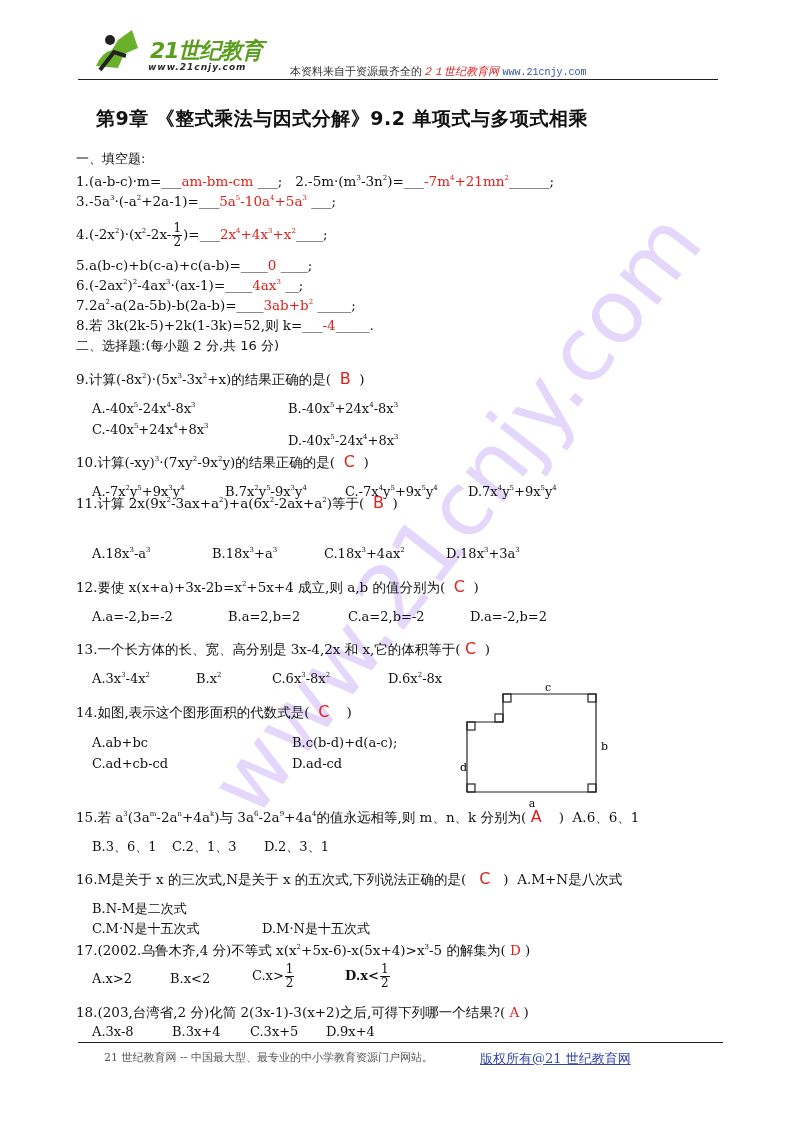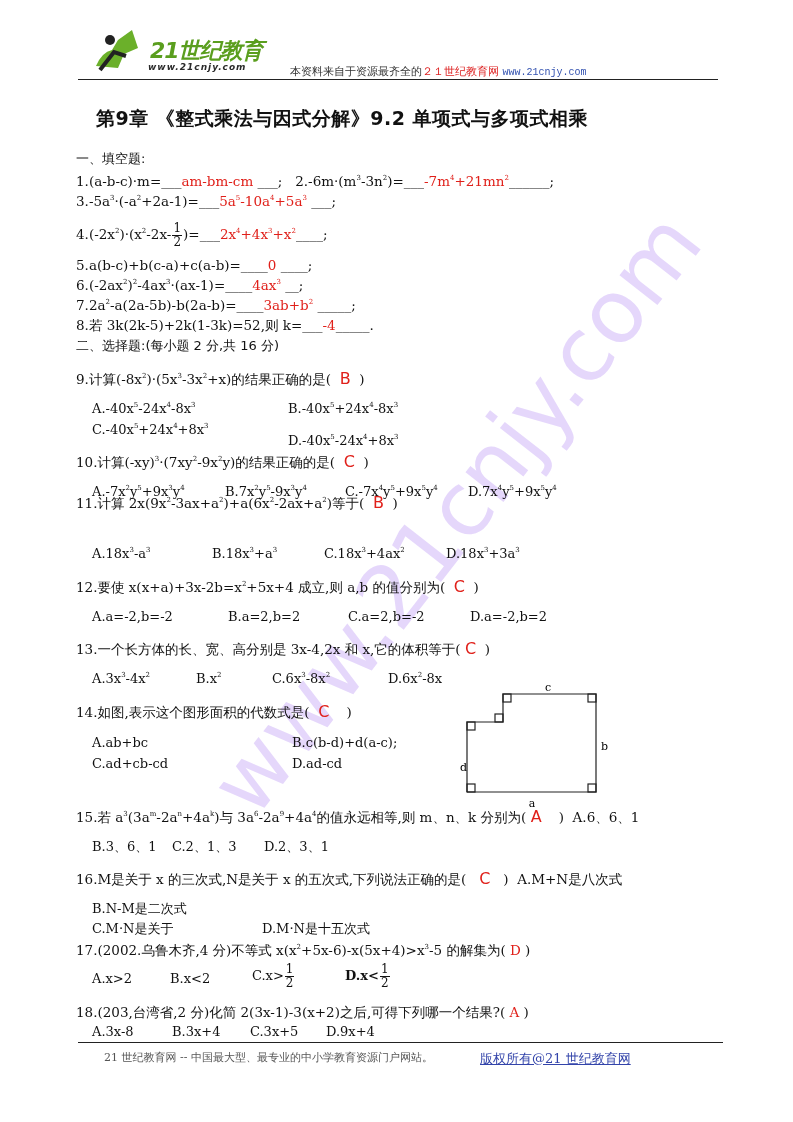--- a/index.html
+++ b/index.html
@@ -5,21 +5,21 @@
   html, body { margin:0; padding:0; background:#fff; }
   body { width:793px; height:1122px; position:relative; overflow:hidden;
          font-family:"DejaVu Serif","Liberation Serif",serif; color:#111; }
   .abs { position:absolute; }
   .header-logo { left:88px; top:26px; width:180px; height:48px; }
   .logo-text { position:absolute; left:62px; top:10px; font-family:"DejaVu Sans","Liberation Sans",sans-serif;
                font-weight:bold; font-style:italic; font-size:22px; color:#5a9e1e; letter-spacing:-1px; }
   .logo-url { position:absolute; left:60px; top:36px; font-family:"DejaVu Sans","Liberation Sans",sans-serif;
               font-style:italic; font-size:9px; color:#2a2a2a; letter-spacing:1px; font-weight:bold; }
   .header-note { left:290px; top:64px; font-size:11px; color:#333; white-space:nowrap; }
-  .header-note .red { color:#d22; }
+  .header-note .red { color:#d22;font-style:italic; }
   .header-note .url { color:#3352b0; font-family:"Liberation Mono","DejaVu Sans Mono",monospace; font-size:10px; }
   .rule-top { left:78px; top:79px; width:640px; height:1px; background:#222; }
   .title { left:96px; top:106px; font-size:19px; font-weight:bold; white-space:nowrap; letter-spacing:0.5px;
            font-family:"DejaVu Sans","Liberation Sans",sans-serif; }
   .line { position:absolute; left:76px; font-size:13.5px; white-space:nowrap; line-height:18px; }
   .opt { position:absolute; font-size:13px; white-space:nowrap; line-height:18px; }
   .ans { color:#e0201a; }
   .ans-big { color:#e0201a; font-family:"DejaVu Sans","Liberation Sans",sans-serif; font-size:16px; }
   sup { font-size:7px; vertical-align:6px; line-height:0; }
   .frac { display:inline-block; vertical-align:middle; text-align:center; font-size:12px; line-height:13px; margin:0 1px; }
@@ -52,21 +52,21 @@
 <div class="abs rule-top"></div>
 
 <div class="abs watermark">www.21cnjy.com</div>
 
 <div class="abs title">第9章  《整式乘法与因式分解》9.2  单项式与多项式相乘</div>
 
 <div class="line section" style="top:150px">一、填空题:</div>
 
 <div class="line" style="top:172px">
   <span>1.(a-b-c)·m=___</span><span class="ans">am-bm-cm</span><span> ___;</span>&nbsp;&nbsp;
-  <span>2.-6m·(m</span><sup>3</sup>-3n<sup>2</sup>)=___<span class="ans"><span>-7m</span><sup>4</sup><span>+21mn</span><sup>2</sup></span><span>______;</span>
+  <span>2.-5m·(m</span><sup>3</sup>-3n<sup>2</sup>)=___<span class="ans"><span>-7m</span><sup>4</sup><span>+21mn</span><sup>2</sup></span><span>______;</span>
 </div>
 <div class="line" style="top:192px">3.-5a<sup>3</sup>·(-a<sup>2</sup>+2a-1)=___<span class="ans">5a<sup>5</sup>-10a<sup>4</sup>+5a<sup>3</sup></span> ___;</div>
 <div class="line" style="top:222px">4.(-2x<sup>2</sup>)·(x<sup>2</sup>-2x-<span class="frac"><span class="num">1</span><span class="den">2</span></span>)=___<span class="ans">2x<sup>4</sup>+4x<sup>3</sup>+x<sup>2</sup></span>____;</div>
 <div class="line" style="top:256px"><span>5.a(b-c)+b(c-a)+c(a-b)=____</span><span class="ans">0</span><span>  ____;</span></div>
 <div class="line" style="top:276px">6.(-2ax<sup>2</sup>)<sup>2</sup>-4ax<sup>3</sup>·(ax-1)=____<span class="ans">4ax<sup>3</sup></span> __;</div>
 <div class="line" style="top:296px">7.2a<sup>2</sup>-a(2a-5b)-b(2a-b)=____<span class="ans">3ab+b<sup>2</sup></span> _____;</div>
 <div class="line" style="top:316px"><span>8.若 3k(2k-5)+2k(1-3k)=52,则 k=___</span><span class="ans">-4</span><span>_____.</span></div>
 
 <div class="line section" style="top:337px">二、选择题:(每小题 2 分,共 16 分)</div>
 
@@ -122,21 +122,21 @@
   <text x="72" y="127" font-size="11" text-anchor="middle" font-family="DejaVu Serif, serif">a</text>
 </svg>
 
 <div class="line" style="top:808px">15.若 a<sup>3</sup>(3a<sup>m</sup>-2a<sup>n</sup>+4a<sup>k</sup>)与 3a<sup>6</sup>-2a<sup>9</sup>+4a<sup>4</sup>的值永远相等,则 m、n、k 分别为(&nbsp;<span class="ans-big">A</span>&nbsp;&nbsp;&nbsp;&nbsp;)&nbsp;&nbsp;<span>A.6、6、1</span></div>
 <div class="opt" style="left:92px;top:838px">B.3、6、1</div>
 <div class="opt" style="left:172px;top:838px">C.2、1、3</div>
 <div class="opt" style="left:264px;top:838px">D.2、3、1</div>
 
 <div class="line" style="top:870px"><span>16.M是关于 x 的三次式,N是关于 x 的五次式,下列说法正确的是(</span>&nbsp;&nbsp;&nbsp;<span class="ans-big">C</span>&nbsp;&nbsp;&nbsp;)&nbsp;&nbsp;<span>A.M+N是八次式</span></div>
 <div class="opt" style="left:92px;top:900px">B.N-M是二次式</div>
-<div class="opt" style="left:92px;top:920px">C.M·N是关于</div>
+<div class="opt" style="left:92px;top:920px">C.M·N是十五次式</div>
 <div class="opt" style="left:262px;top:920px">D.M·N是十五次式</div>
 
 <div class="line" style="top:941px"><span>17.(2002.乌鲁木齐,4 分)不等式 x(x</span><sup>2</sup>+5x-6)-x(5x+4)&gt;x<sup>3</sup>-5 的解集为(&nbsp;<span class="ans">D</span>&nbsp;)</div>
 <div class="opt" style="left:92px;top:970px">A.x&gt;2</div>
 <div class="opt" style="left:170px;top:970px">B.x&lt;2</div>
 <div class="opt" style="left:252px;top:963px">C.x&gt;<span class="frac"><span class="num">1</span><span class="den">2</span></span></div>
 <div class="opt" style="left:345px;top:963px;font-weight:bold">D.x&lt;<span class="frac" style="font-weight:normal"><span class="num">1</span><span class="den">2</span></span></div>
 
 <div class="line" style="top:1003px"><span>18.(203,台湾省,2 分)化简 2(3x-1)-3(x+2)之后,可得下列哪一个结果?(</span>&nbsp;<span class="ans">A</span>&nbsp;)</div>
 <div class="opt" style="left:92px;top:1023px">A.3x-8</div>

